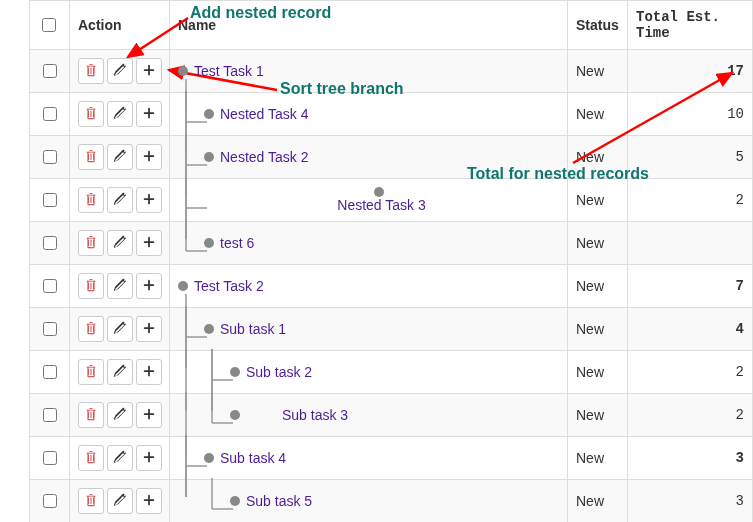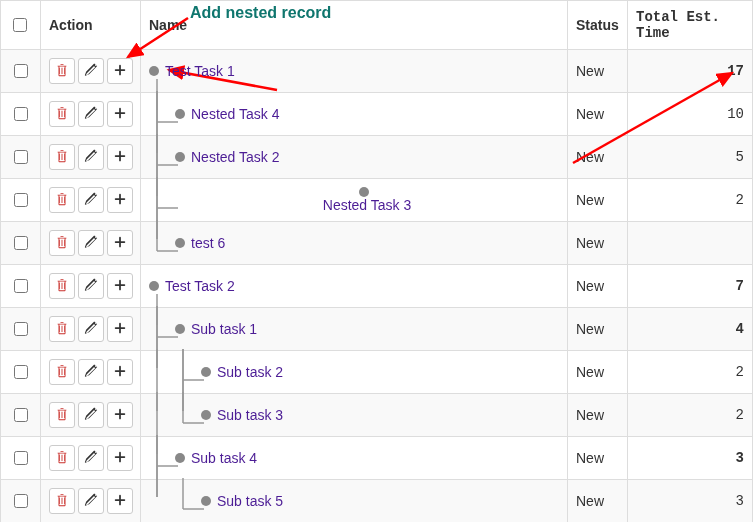--- a/index.html
+++ b/index.html
@@ -86,21 +86,21 @@
     font-size: 16px;
     pointer-events: none;
     white-space: nowrap;
   }
   .annotation-svg {
     position: absolute;
     top: 0; left: 0;
     pointer-events: none;
     overflow: visible;
   }
-  .wrap { position: relative; width: 753px; }
+  .wrap { position: relative; width: 753px; padding-left: 29px; }
 </style>
 </head>
 <body>
 
 <div class="wrap">
 <table class="tree-table">
   <thead>
     <tr>
       <th class="col-check">
         <input type="checkbox" style="">
@@ -403,21 +403,21 @@
                   </svg></span>
               </button>
               <button class="btn">
                 <span><svg viewBox="0 0 16 16">
                     <path fill="#333" d="M8 2a1 1 0 0 1 1 1v4h4a1 1 0 1 1 0 2H9v4a1 1 0 1 1-2 0V9H3a1 1 0 1 1 0-2h4V3a1 1 0 0 1 1-1z"></path>
                   </svg></span>
               </button>
             </div>
           </td>
           <td class="col-name">
-            <div class="name-cell" style="padding-left: 52px;">
+            <div class="name-cell" style="padding-left: 52px; gap: 36px;">
               <svg class="tree-lines">
                 <line x1="8" x2="8" y1="-10" y2="52" stroke="#999" stroke-width="1.5"></line>
                 <line x1="34" x2="34" y1="-10" y2="21" stroke="#999" stroke-width="1.5"></line>
                 <line x1="34" x2="55" y1="21" y2="21" stroke="#999" stroke-width="1.5"></line>
               </svg>
               <span class="node-dot"></span>
               <a class="node-label">Sub task 3</a>
             </div>
           </td>
           <td class="col-status">New</td>
@@ -490,20 +490,22 @@
               <a class="node-label">Sub task 5</a>
             </div>
           </td>
           <td class="col-status">New</td>
           <td class="col-time">3</td>
         </tr>
       </tbody>
 </table>
 
 <div class="annotation" style="top:4px; left:190px;">Add nested record</div>
+<div class="annotation" style="top:80px; left:280px;">Sort tree branch</div>
+<div class="annotation" style="top:165px; left:467px;">Total for nested records</div>
 
 <svg class="annotation-svg" width="753" height="522">
   <defs>
     <marker id="arrowhead" markerWidth="8" markerHeight="8" refX="6" refY="3" orient="auto">
       <path d="M0,0 L7,3 L0,6 Z" fill="#ff0000"></path>
     </marker>
   </defs>
 
   <line x1="188" y1="18" x2="128" y2="57" stroke="#ff0000" stroke-width="2.5" marker-end="url(#arrowhead)"></line>
 

